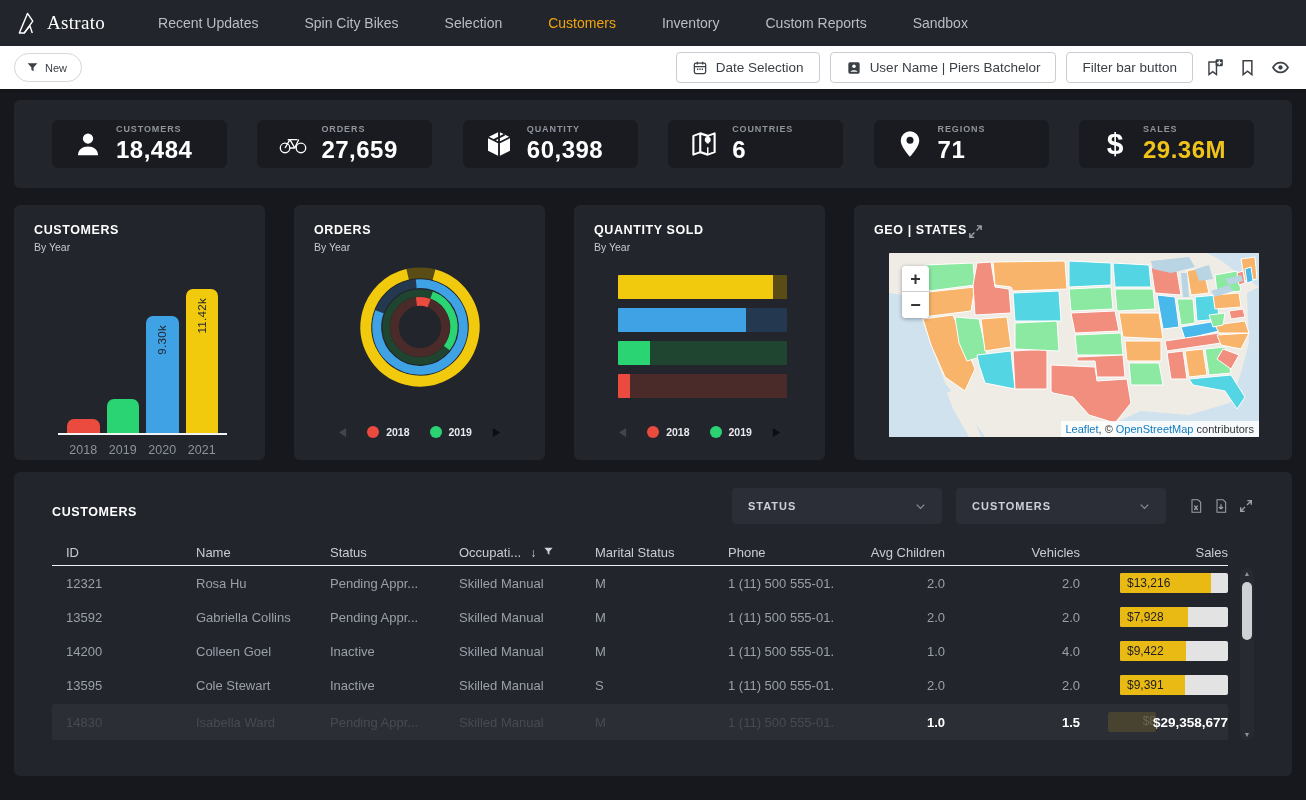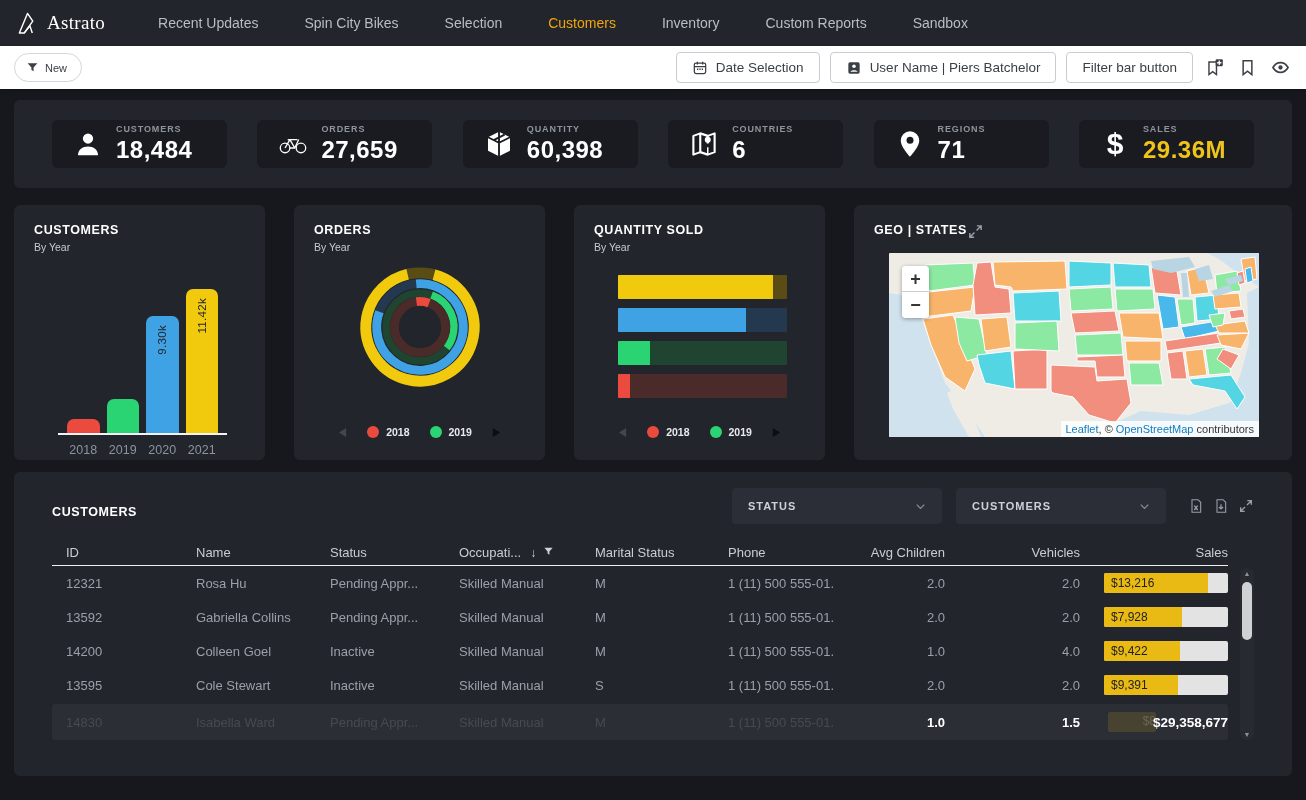--- a/index.html
+++ b/index.html
@@ -96,21 +96,21 @@
   .t-grid { display:grid; grid-template-columns:130px 134px 129px 136px 133px 1fr 110px 135px 148px; align-items:center; }
   .t-head { height:26px; border-bottom:1px solid #eef0f3; }
   .t-head .cell { font-size:13px; color:#c9cdd3; }
   .cell { padding-left:14px; white-space:nowrap; overflow:hidden; }
   .cell.right { text-align:right; padding-right:0; }
   .head-icons { display:inline-flex; align-items:center; gap:7px; margin-left:9px; color:#cfd3d9; font-size:12px; }
   .head-icons svg { width:11px; height:11px; }
   .t-row { height:34px; cursor:pointer; }
   .t-row .cell { font-size:13px; color:#9aa0a8; }
   .sales-cell { display:flex; justify-content:flex-end; }
-  .sales-bar { width:124px; height:20px; background:#e3e3e3; border-radius:2px; position:relative; overflow:hidden; }
+  .sales-bar { width:108px; height:20px; background:#e3e3e3; border-radius:2px; position:relative; overflow:hidden; }
   .sales-bar .fill { position:absolute; left:0; top:0; bottom:0; background:#eaba14; }
   .sales-bar .amt { position:absolute; left:7px; top:50%; transform:translateY(-50%); font-size:12px; color:#1c1e24; }
   .t-total { height:36px; background:#2b2e35; border-radius:3px; margin-top:2px; }
   .t-total .cell { font-size:13px; }
   .ghost { color:rgba(168,173,181,.22) !important; }
   .t-total .bold { color:#fff; font-weight:bold; }
   .total-sales { position:relative; width:120px; height:20px; margin-left:auto; }
   .ghost-bar { position:absolute; left:0; top:0; width:48px; height:20px; background:rgba(234,186,20,.15); border-radius:2px; color:rgba(255,255,255,.18); font-size:12px; padding:2px 0 0 7px; }
   .total-amt { position:absolute; right:0; top:50%; transform:translateY(-50%); font-size:13.5px; font-weight:bold; color:#fff; white-space:nowrap; }
 

